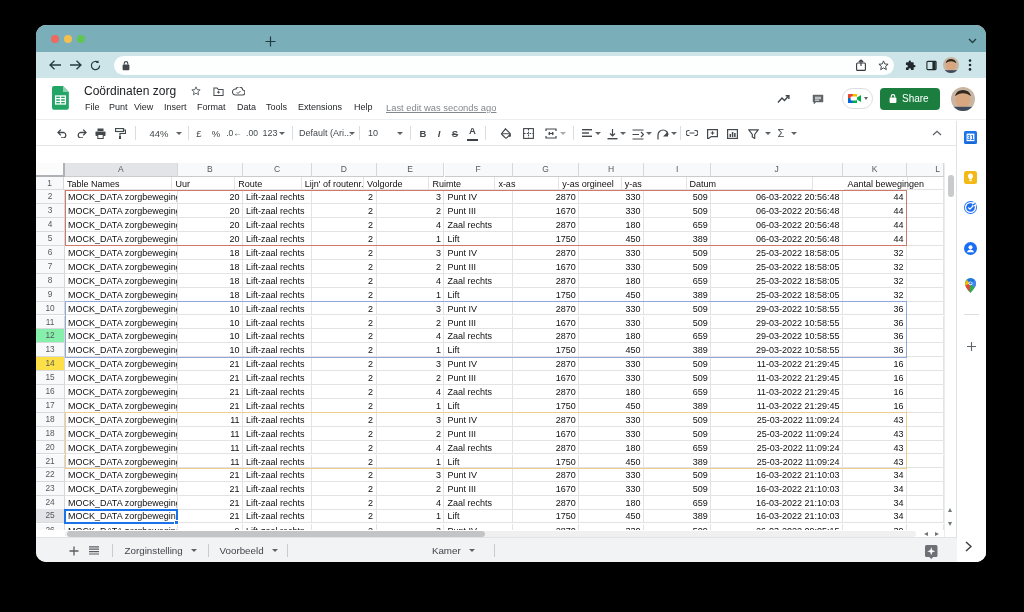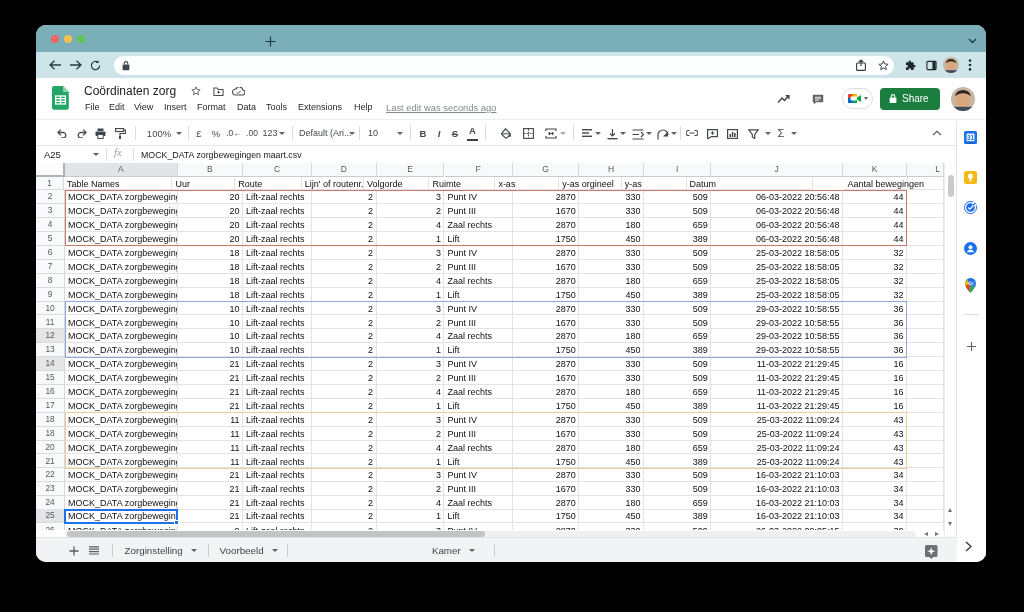--- a/index.html
+++ b/index.html
@@ -113,21 +113,21 @@
       </svg>
       <svg class="abs" style="left:177px;top:8.5px" width="11" height="9.5" viewBox="0 0 24 20">
         <path d="M2 2h7l2.5 3H22v13H2z" fill="none" stroke="#494d51" stroke-width="2.2"></path>
         <path d="M12 8v6M9 11h6" stroke="#494d51" stroke-width="2.2"></path>
       </svg>
       <svg class="abs" style="left:196px;top:9px" width="13" height="9" viewBox="0 0 26 18">
         <path d="M7 16a6 6 0 1 1 1-11.9A7 7 0 0 1 21.5 6 5 5 0 0 1 20 16z" fill="none" stroke="#494d51" stroke-width="2.2"></path>
         <path d="M9.5 10.5l2.5 2.5 5-5" stroke="#494d51" stroke-width="2" fill="none"></path>
       </svg>
       <div class="abs" style="left:49px;top:24px;font-size:9px;color:#1f2023;">File</div>
-      <div class="abs" style="left:73px;top:24px;font-size:9px;color:#1f2023;">Edit</div>
+      <div class="abs" style="left:73px;top:24px;font-size:9px;color:#1f2023;">Punt</div>
       <div class="abs" style="left:98px;top:24px;font-size:9px;color:#1f2023;">View</div>
       <div class="abs" style="left:128px;top:24px;font-size:9px;color:#1f2023;">Insert</div>
       <div class="abs" style="left:161px;top:24px;font-size:9px;color:#1f2023;">Format</div>
       <div class="abs" style="left:201px;top:24px;font-size:9px;color:#1f2023;">Data</div>
       <div class="abs" style="left:230px;top:24px;font-size:9px;color:#1f2023;">Tools</div>
       <div class="abs" style="left:262px;top:24px;font-size:9px;color:#1f2023;">Extensions</div>
       <div class="abs" style="left:318px;top:24px;font-size:9px;color:#1f2023;">Help</div>
       <div class="abs" style="left:350px;top:24px;font-size:9.4px;color:#83888c;text-decoration:underline;">Last edit was seconds ago</div>
       <svg class="abs" style="left:741px;top:16px" width="13" height="10" viewBox="0 0 13 10">
         <path d="M1 8.5L5 4l2.5 2.5L11.5 2" stroke="#3f4449" stroke-width="1.4" fill="none"></path>
@@ -182,21 +182,21 @@
         <rect x="2.5" y="0.5" width="6" height="2.5" fill="#43484c"></rect>
         <rect x="0.5" y="3.5" width="10" height="4.5" rx="0.8" fill="#43484c"></rect>
         <rect x="2.8" y="6.5" width="5.4" height="4" fill="#fff" stroke="#43484c" stroke-width="1"></rect>
       </svg>
       <svg class="abs" style="left:78.5px;top:8px" width="11" height="11" viewBox="0 0 11 11">
         <rect x="0.5" y="0.5" width="8" height="3" fill="none" stroke="#43484c" stroke-width="1.2"></rect>
         <path d="M8.5 2h2v3.5H5v1.5" stroke="#43484c" stroke-width="1.2" fill="none"></path>
         <rect x="4" y="7.5" width="2" height="3.5" fill="#43484c"></rect>
       </svg>
       <div class="tdiv" style="left:99px"></div>
-      <div class="ti" style="left:108px;width:30px;">100%</div>
+      <div class="ti" style="left:108px;width:30px;">44%</div>
       <div class="drop abs" style="left:140px;top:11.5px"></div>
       <div class="tdiv" style="left:152px"></div>
       <div class="ti" style="left:158px;width:10px;">£</div>
       <div class="ti" style="left:175px;width:10px;">%</div>
       <div class="ti" style="left:191px;width:14px;font-size:8.5px;">.0←</div>
       <div class="ti" style="left:208px;width:16px;font-size:8.5px;">.00</div>
       <div class="ti" style="left:225px;width:18px;font-size:9px;">123</div>
       <div class="drop abs" style="left:243px;top:11.5px"></div>
       <div class="tdiv" style="left:256px"></div>
       <div class="ti" style="left:263px;width:52px;justify-content:flex-start;font-size:9px;white-space:nowrap;overflow:hidden;">Default (Ari...</div>
@@ -261,28 +261,20 @@
       </svg>
       <svg class="abs" style="left:712px;top:8.5px" width="11" height="10" viewBox="0 0 11 10">
         <path d="M0.8 0.8h9.4L6.7 5.5v4L4.3 8v-2.5z" fill="none" stroke="#43484c" stroke-width="1.2"></path>
       </svg>
       <div class="drop abs" style="left:729px;top:11.5px"></div>
       <div class="ti" style="left:739px;width:12px;font-size:11px;">Σ</div>
       <div class="drop abs" style="left:755px;top:11.5px"></div>
       <svg class="abs" style="left:896px;top:10px" width="10" height="6" viewBox="0 0 10 6">
         <path d="M1 5L5 1.3 9 5" stroke="#5f6368" stroke-width="1.3" fill="none"></path>
       </svg>
-    </div>
-<div id="fbar">
-      <div class="abs" style="left:8px;top:3px;font-size:9.5px;color:#202124;">A25</div>
-      <div class="drop abs" style="left:57px;top:7px"></div>
-      <div class="abs" style="left:70px;top:2px;width:1px;height:13px;background:#e0e1e2;"></div>
-      <div class="abs" style="left:78px;top:1px;font-size:10.5px;font-style:italic;color:#9aa0a6;font-family:'Liberation Serif',serif;">fx</div>
-      <div class="abs" style="left:97px;top:2px;width:1px;height:13px;background:#e0e1e2;"></div>
-      <div class="abs" style="left:105px;top:3.5px;font-size:8.8px;color:#16181a;">MOCK_DATA zorgbewegingen maart.csv</div>
     </div>
 <div id="grid">
       <div class="chead" style="left:0;width:29px;background:#fcfcfc;border-right:2px solid #aeb1b5;border-bottom:2px solid #aeb1b5;"></div>
       <div class="chead" style="left:29px;width:112.7px;background:#e2e4e8;">A</div>
       <div class="chead" style="left:141.7px;width:65.3px;background:#f8f9fa;">B</div>
       <div class="chead" style="left:207px;width:69px;background:#f8f9fa;">C</div>
       <div class="chead" style="left:276px;width:64.6px;background:#f8f9fa;">D</div>
       <div class="chead" style="left:340.6px;width:67.9px;background:#f8f9fa;">E</div>
       <div class="chead" style="left:408.5px;width:68.4px;background:#f8f9fa;">F</div>
       <div class="chead" style="left:476.9px;width:66.4px;background:#f8f9fa;">G</div>
@@ -450,21 +442,21 @@
         <div class="c nr" style="width:67.9px">2</div>
         <div class="c tl0" style="width:68.4px">Punt III</div>
         <div class="c nr" style="width:66.4px">1670</div>
         <div class="c nr" style="width:64.7px">330</div>
         <div class="c nr" style="width:67.3px">509</div>
         <div class="c nr" style="width:131.8px">29-03-2022 10:58:55</div>
         <div class="c nr" style="width:64.1px">36</div>
         <div class="c tl0" style="width:36.8px"></div>
       </div>
 <div class="row" style="top:166.4px">
-        <div class="c rn" style="background:#e5e5e5">12</div>
+        <div class="c rn" style="background:#86efac">12</div>
         <div class="c tl0" style="width:112.7px">MOCK_DATA zorgbeweginge</div>
         <div class="c nr" style="width:65.3px">10</div>
         <div class="c tl0" style="width:69px">Lift-zaal rechts</div>
         <div class="c nr" style="width:64.6px">2</div>
         <div class="c nr" style="width:67.9px">4</div>
         <div class="c tl0" style="width:68.4px">Zaal rechts</div>
         <div class="c nr" style="width:66.4px">2870</div>
         <div class="c nr" style="width:64.7px">180</div>
         <div class="c nr" style="width:67.3px">659</div>
         <div class="c nr" style="width:131.8px">29-03-2022 10:58:55</div>
@@ -480,21 +472,21 @@
         <div class="c nr" style="width:67.9px">1</div>
         <div class="c tl0" style="width:68.4px">Lift</div>
         <div class="c nr" style="width:66.4px">1750</div>
         <div class="c nr" style="width:64.7px">450</div>
         <div class="c nr" style="width:67.3px">389</div>
         <div class="c nr" style="width:131.8px">29-03-2022 10:58:55</div>
         <div class="c nr" style="width:64.1px">36</div>
         <div class="c tl0" style="width:36.8px"></div>
       </div>
 <div class="row" style="top:194.20000000000002px">
-        <div class="c rn" style="background:#e5e5e5">14</div>
+        <div class="c rn" style="background:#fde047">14</div>
         <div class="c tl0" style="width:112.7px">MOCK_DATA zorgbeweginge</div>
         <div class="c nr" style="width:65.3px">21</div>
         <div class="c tl0" style="width:69px">Lift-zaal rechts</div>
         <div class="c nr" style="width:64.6px">2</div>
         <div class="c nr" style="width:67.9px">3</div>
         <div class="c tl0" style="width:68.4px">Punt IV</div>
         <div class="c nr" style="width:66.4px">2870</div>
         <div class="c nr" style="width:64.7px">330</div>
         <div class="c nr" style="width:67.3px">509</div>
         <div class="c nr" style="width:131.8px">11-03-2022 21:29:45</div>

